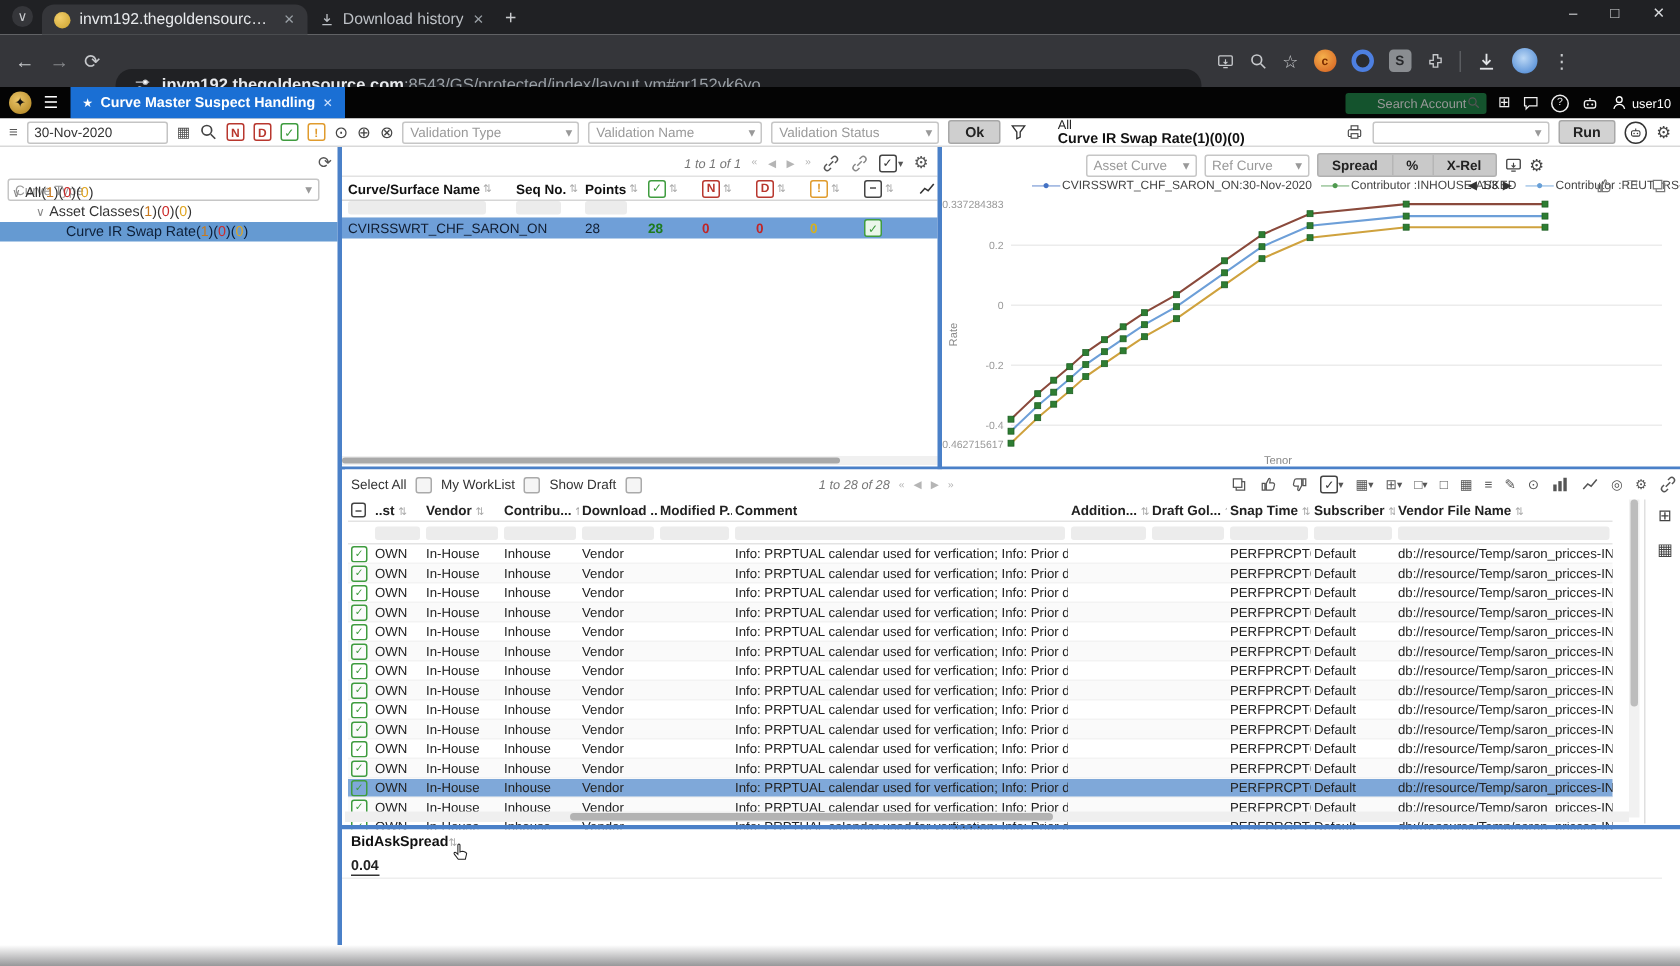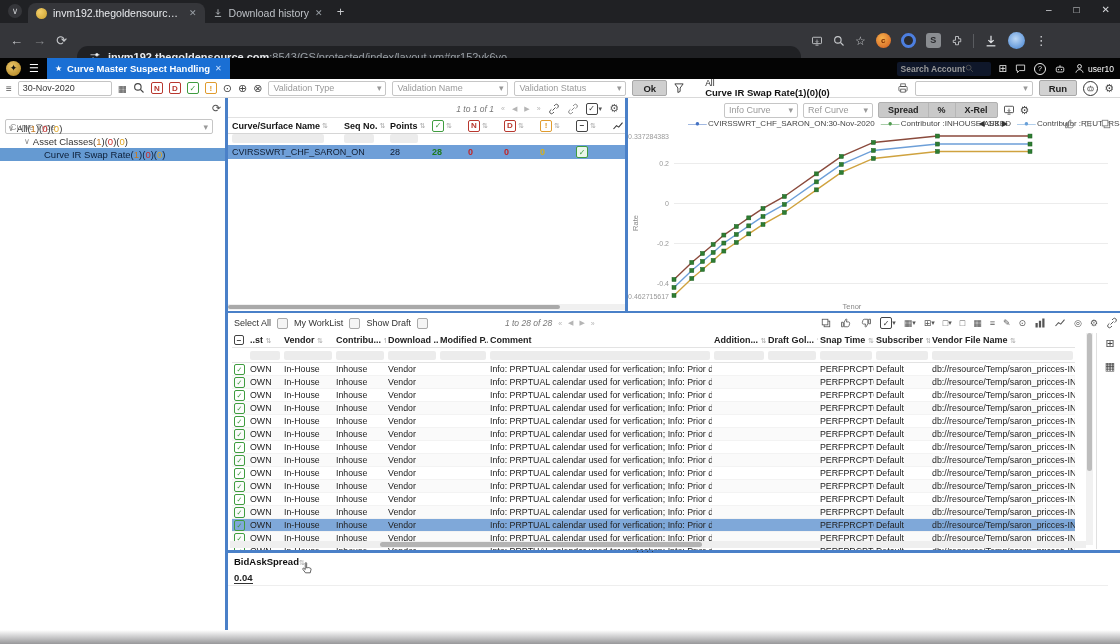--- a/index.html
+++ b/index.html
@@ -31,21 +31,21 @@
   .avatar{width:17px;height:17px;border-radius:50%;background:radial-gradient(circle at 45% 40%,#bcd8f5,#3f7fd0);}
   .vdiv{width:1px;height:14px;background:#5a5c60;}
   
   #appbar{left:0;top:58px;width:1120px;height:21px;background:#040404;display:flex;align-items:center;gap:8px;padding:0 6px;box-sizing:border-box;}
   .logo{width:15px;height:15px;border-radius:50%;background:radial-gradient(circle at 40% 35%,#ecc668,#ab7f1d);color:#111;font-size:9px;text-align:center;line-height:15px;}
   .apptab{height:21px;background:#1a6fd4;display:flex;align-items:center;gap:5px;padding:0 8px;color:#fff;}
   .apptab .t{font-size:9.5px;font-weight:bold;white-space:nowrap;}
   .apptab .star{color:#fff;font-size:8px;}
   .apptab .x{color:#cfe3ff;font-size:8px;}
   #appright{margin-left:auto;display:flex;align-items:center;gap:8px;color:#e8e8e8;}
-  #acctsearch{width:86px;height:14px;background:#0f172a;border-radius:2px;display:flex;align-items:center;justify-content:flex-start;padding:0 4px;color:#999;font-size:8.5px;font-weight:bold;}
+  #acctsearch{width:86px;height:14px;background:#14532d;border-radius:2px;display:flex;align-items:center;justify-content:flex-end;padding:0 4px;color:#999;font-size:8.5px;}
   .hdric{font-size:10px;color:#efefef;}
   .uname{font-size:8.5px;color:#fff;}
   
   #filterbar{left:0;top:79px;width:1120px;height:19px;background:#fff;border-bottom:1px solid #d9d9d9;display:flex;align-items:center;gap:6px;padding:0 6px;box-sizing:border-box;font-size:9.5px;color:#444;}
   .datebox{width:84px;height:13px;border:1px solid #c4c4c4;border-radius:2px;font-size:9px;color:#333;display:flex;align-items:center;padding:0 4px;}
   .ibox{width:12px;height:12px;border:1px solid;border-radius:2px;display:inline-flex;align-items:center;justify-content:center;font-size:8px;font-weight:bold;box-sizing:border-box;flex:none;}
   .ired{color:#b8372e;border-color:#b8372e;}
   .igreen{color:#3f9c3f;border-color:#3f9c3f;}
   .iorange{color:#e09b2d;border-color:#e09b2d;}
   .idark{color:#333;border-color:#444;}
@@ -439,21 +439,21 @@
     </div>
     <div class="abs" style="left:0;top:206px;width:397px;height:6px;background:#f0f0f0">
       <div style="position:absolute;left:0;top:1px;width:332px;height:4px;background:#a9a9a9;border-radius:2px"></div>
     </div>
   </div>
   <div class="abs vdivider" style="left:625px;top:98px;width:3px;height:215px"></div>
 
   <div id="chartpanel" class="abs">
     <div class="cctl">
       <div class="sel" style="width:64px">
-        <span>Info Curve</span>
+        <span>Asset Curve</span>
         <span>▾</span>
       </div>
       <div class="sel" style="width:60px">
         <span>Ref Curve</span>
         <span>▾</span>
       </div>
       <div class="segwrap">
         <span class="seg">Spread</span>
         <span class="seg">%</span>
         <span class="seg">X-Rel</span>
@@ -548,21 +548,21 @@
   <div class="abs hdivider" style="left:228px;top:311px;width:892px;height:2px"></div>
 
   <div id="bottompanel" class="abs">
     <div class="bptool">
       <span>Select All</span>
       <span class="cbe"></span>
       <span>My WorkList</span>
       <span class="cbe"></span>
       <span>Show Draft</span>
       <span class="cbe"></span>
-      <span class="pgtxt" style="margin-left:71px">1 to 28 of 28</span>
+      <span class="pgtxt" style="margin-left:112px">1 to 28 of 28</span>
       <span class="pgarr">«</span>
       <span class="pgarr">◀</span>
       <span class="pgarr">▶</span>
       <span class="pgarr">»</span>
       <div class="bpicons">
         <svg class="svgi">
             <use href="#copy"></use>
           </svg>
         <svg class="svgi">
             <use href="#thumbup"></use>

